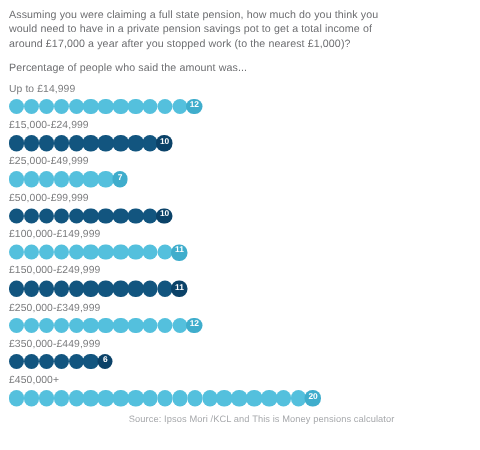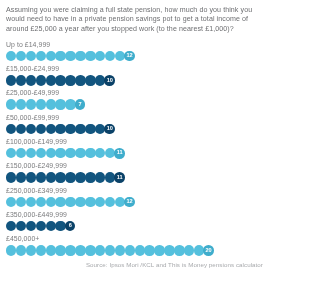--- a/index.html
+++ b/index.html
@@ -102,22 +102,23 @@
     margin-top: 5px;
     padding-right: 1px;
     letter-spacing: 0.01em;
   }
 </style>
 </head>
 <body>
 
 <div class="figure">
 
-  <p class="question">Assuming you were claiming a full state pension, how much do you think you would need to have in a private pension savings pot to get a total income of around £25,000 a year after you stopped work (to the nearest £1,000)?</p>
-
+  <p class="question">Assuming you were claiming a full state pension, how much do you think you would need to have in a private pension savings pot to get a total income of around £17,000 a year after you stopped work (to the nearest £1,000)?</p>
+
+  <p class="subtitle">Percentage of people who said the amount was...</p>
 
   <div class="rows">
       <div class="row">
         <div class="row-label">Up to £14,999</div>
         <div class="dots">
           <span class="dot" style="background: rgb(84, 192, 221);"></span>
           <span class="dot" style="background: rgb(84, 192, 221);"></span>
           <span class="dot" style="background: rgb(84, 192, 221);"></span>
           <span class="dot" style="background: rgb(84, 192, 221);"></span>
           <span class="dot" style="background: rgb(84, 192, 221);"></span>

